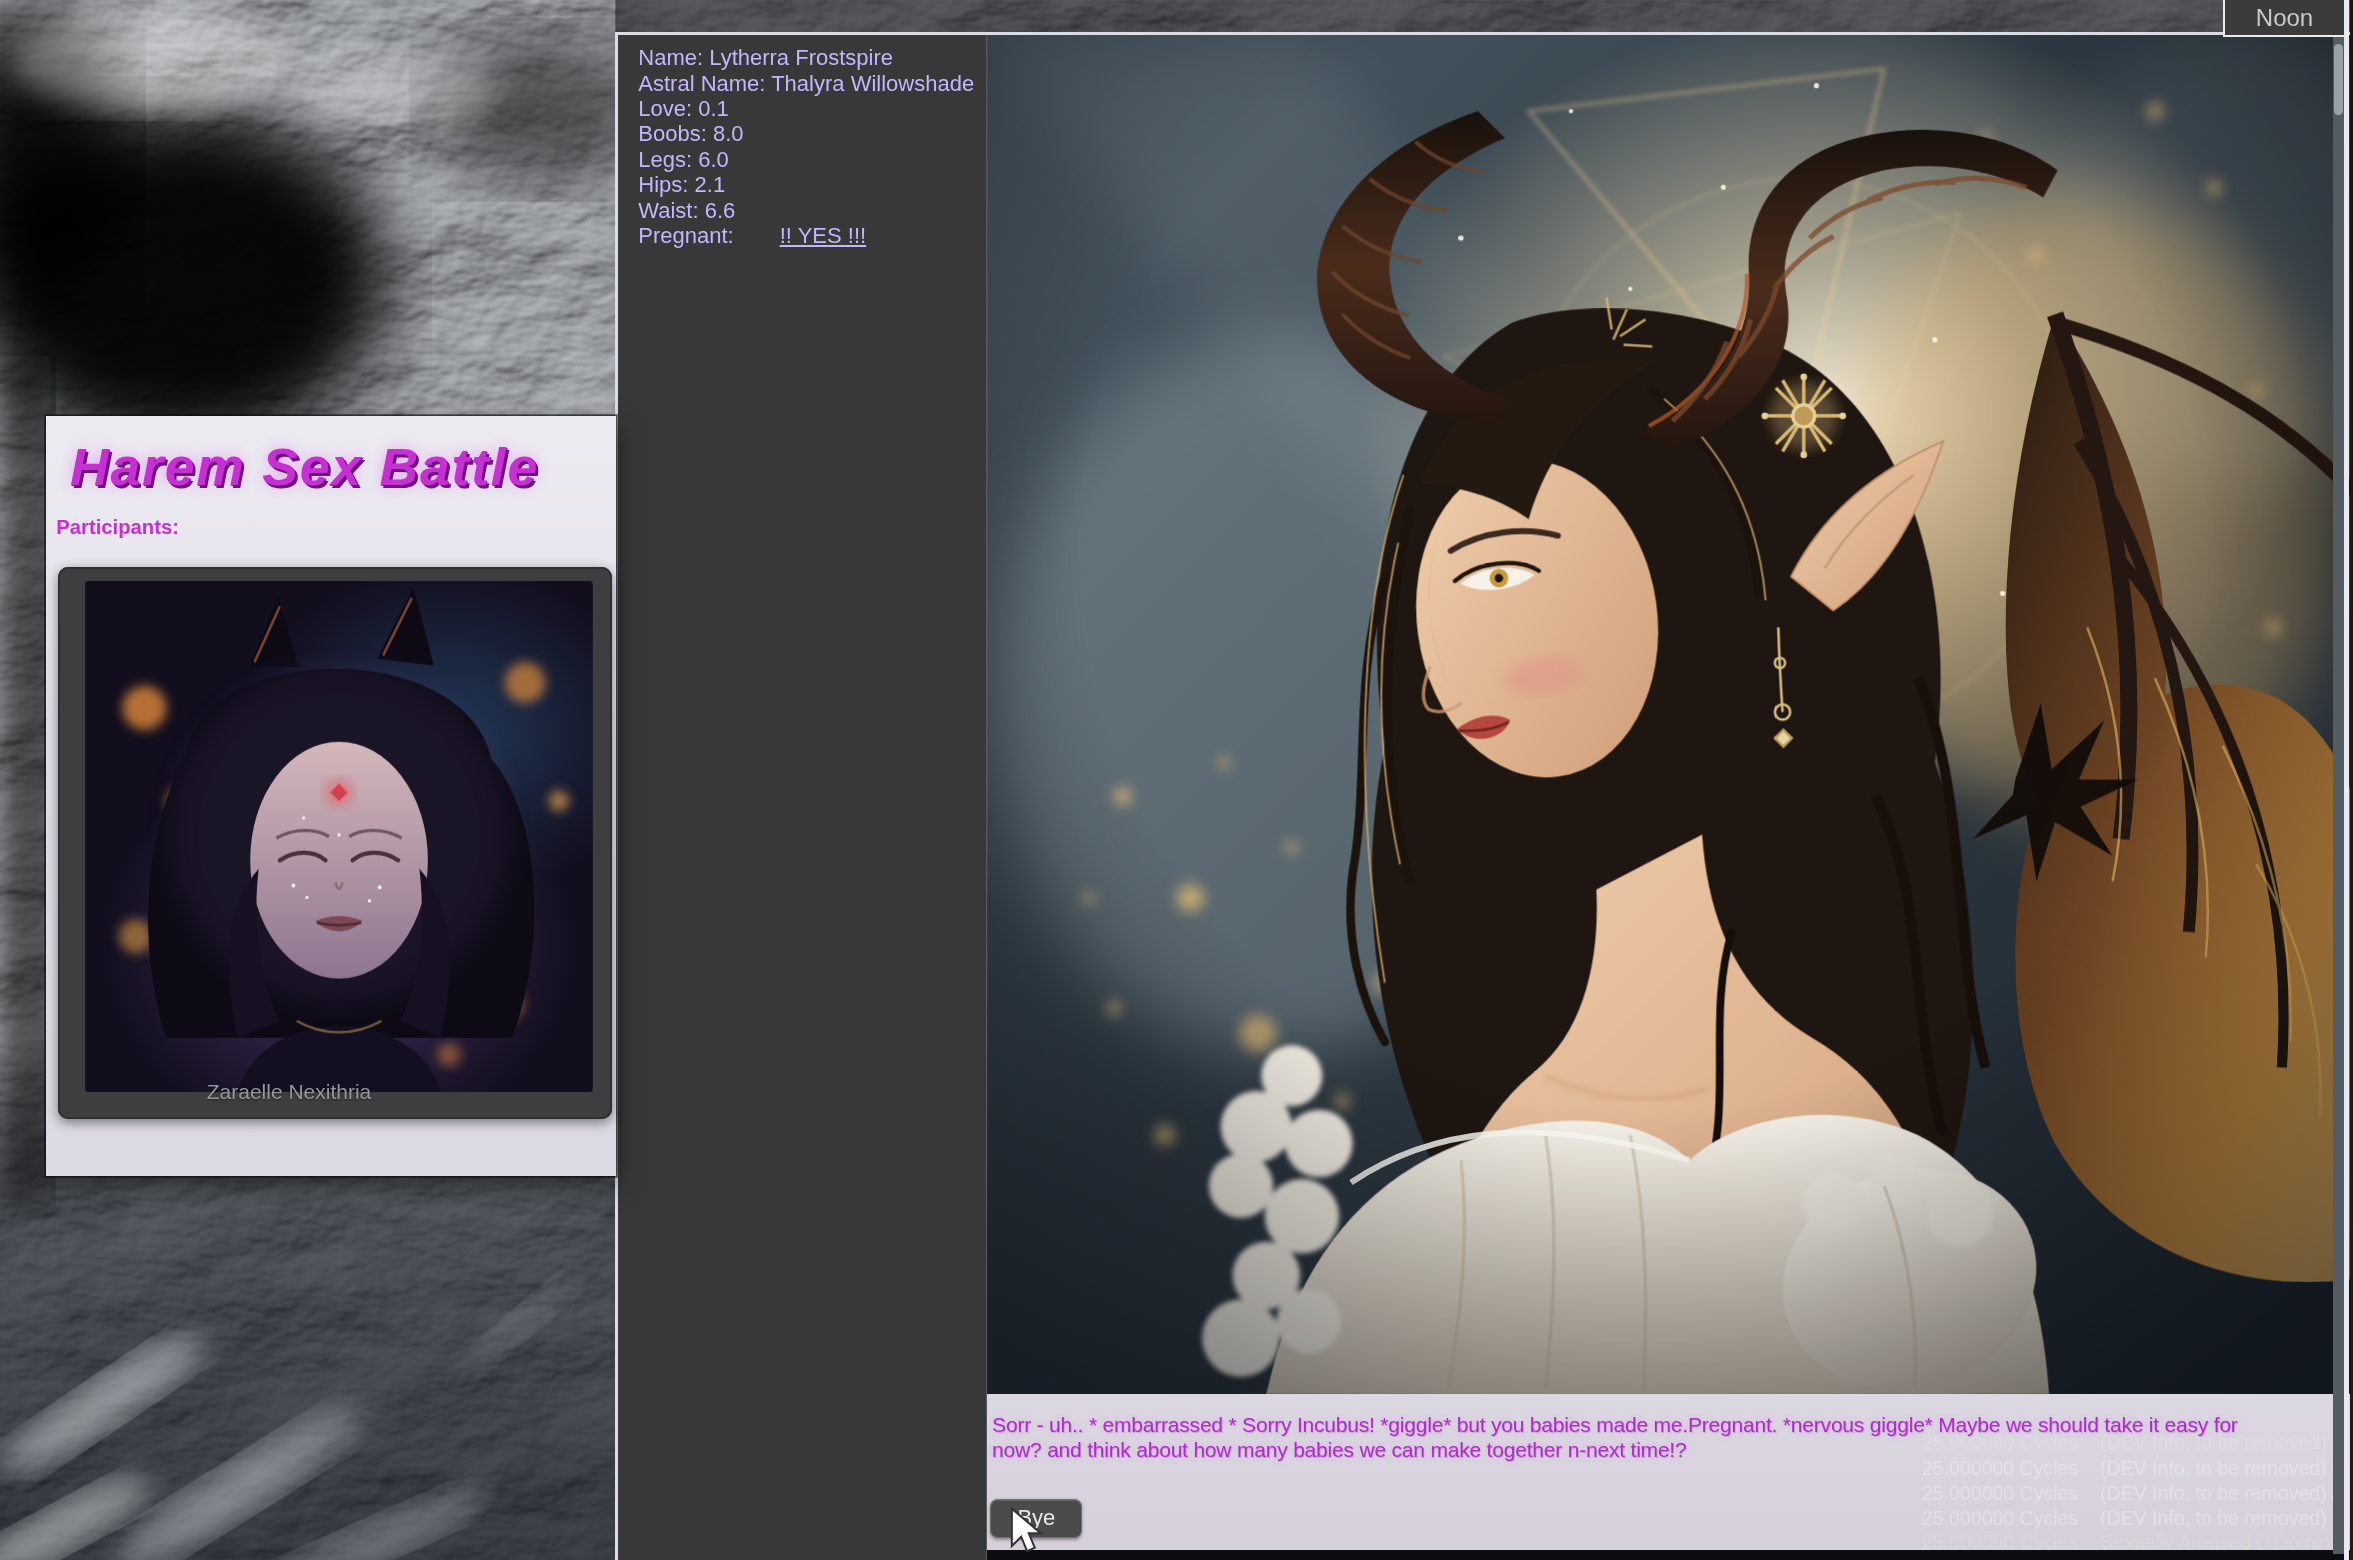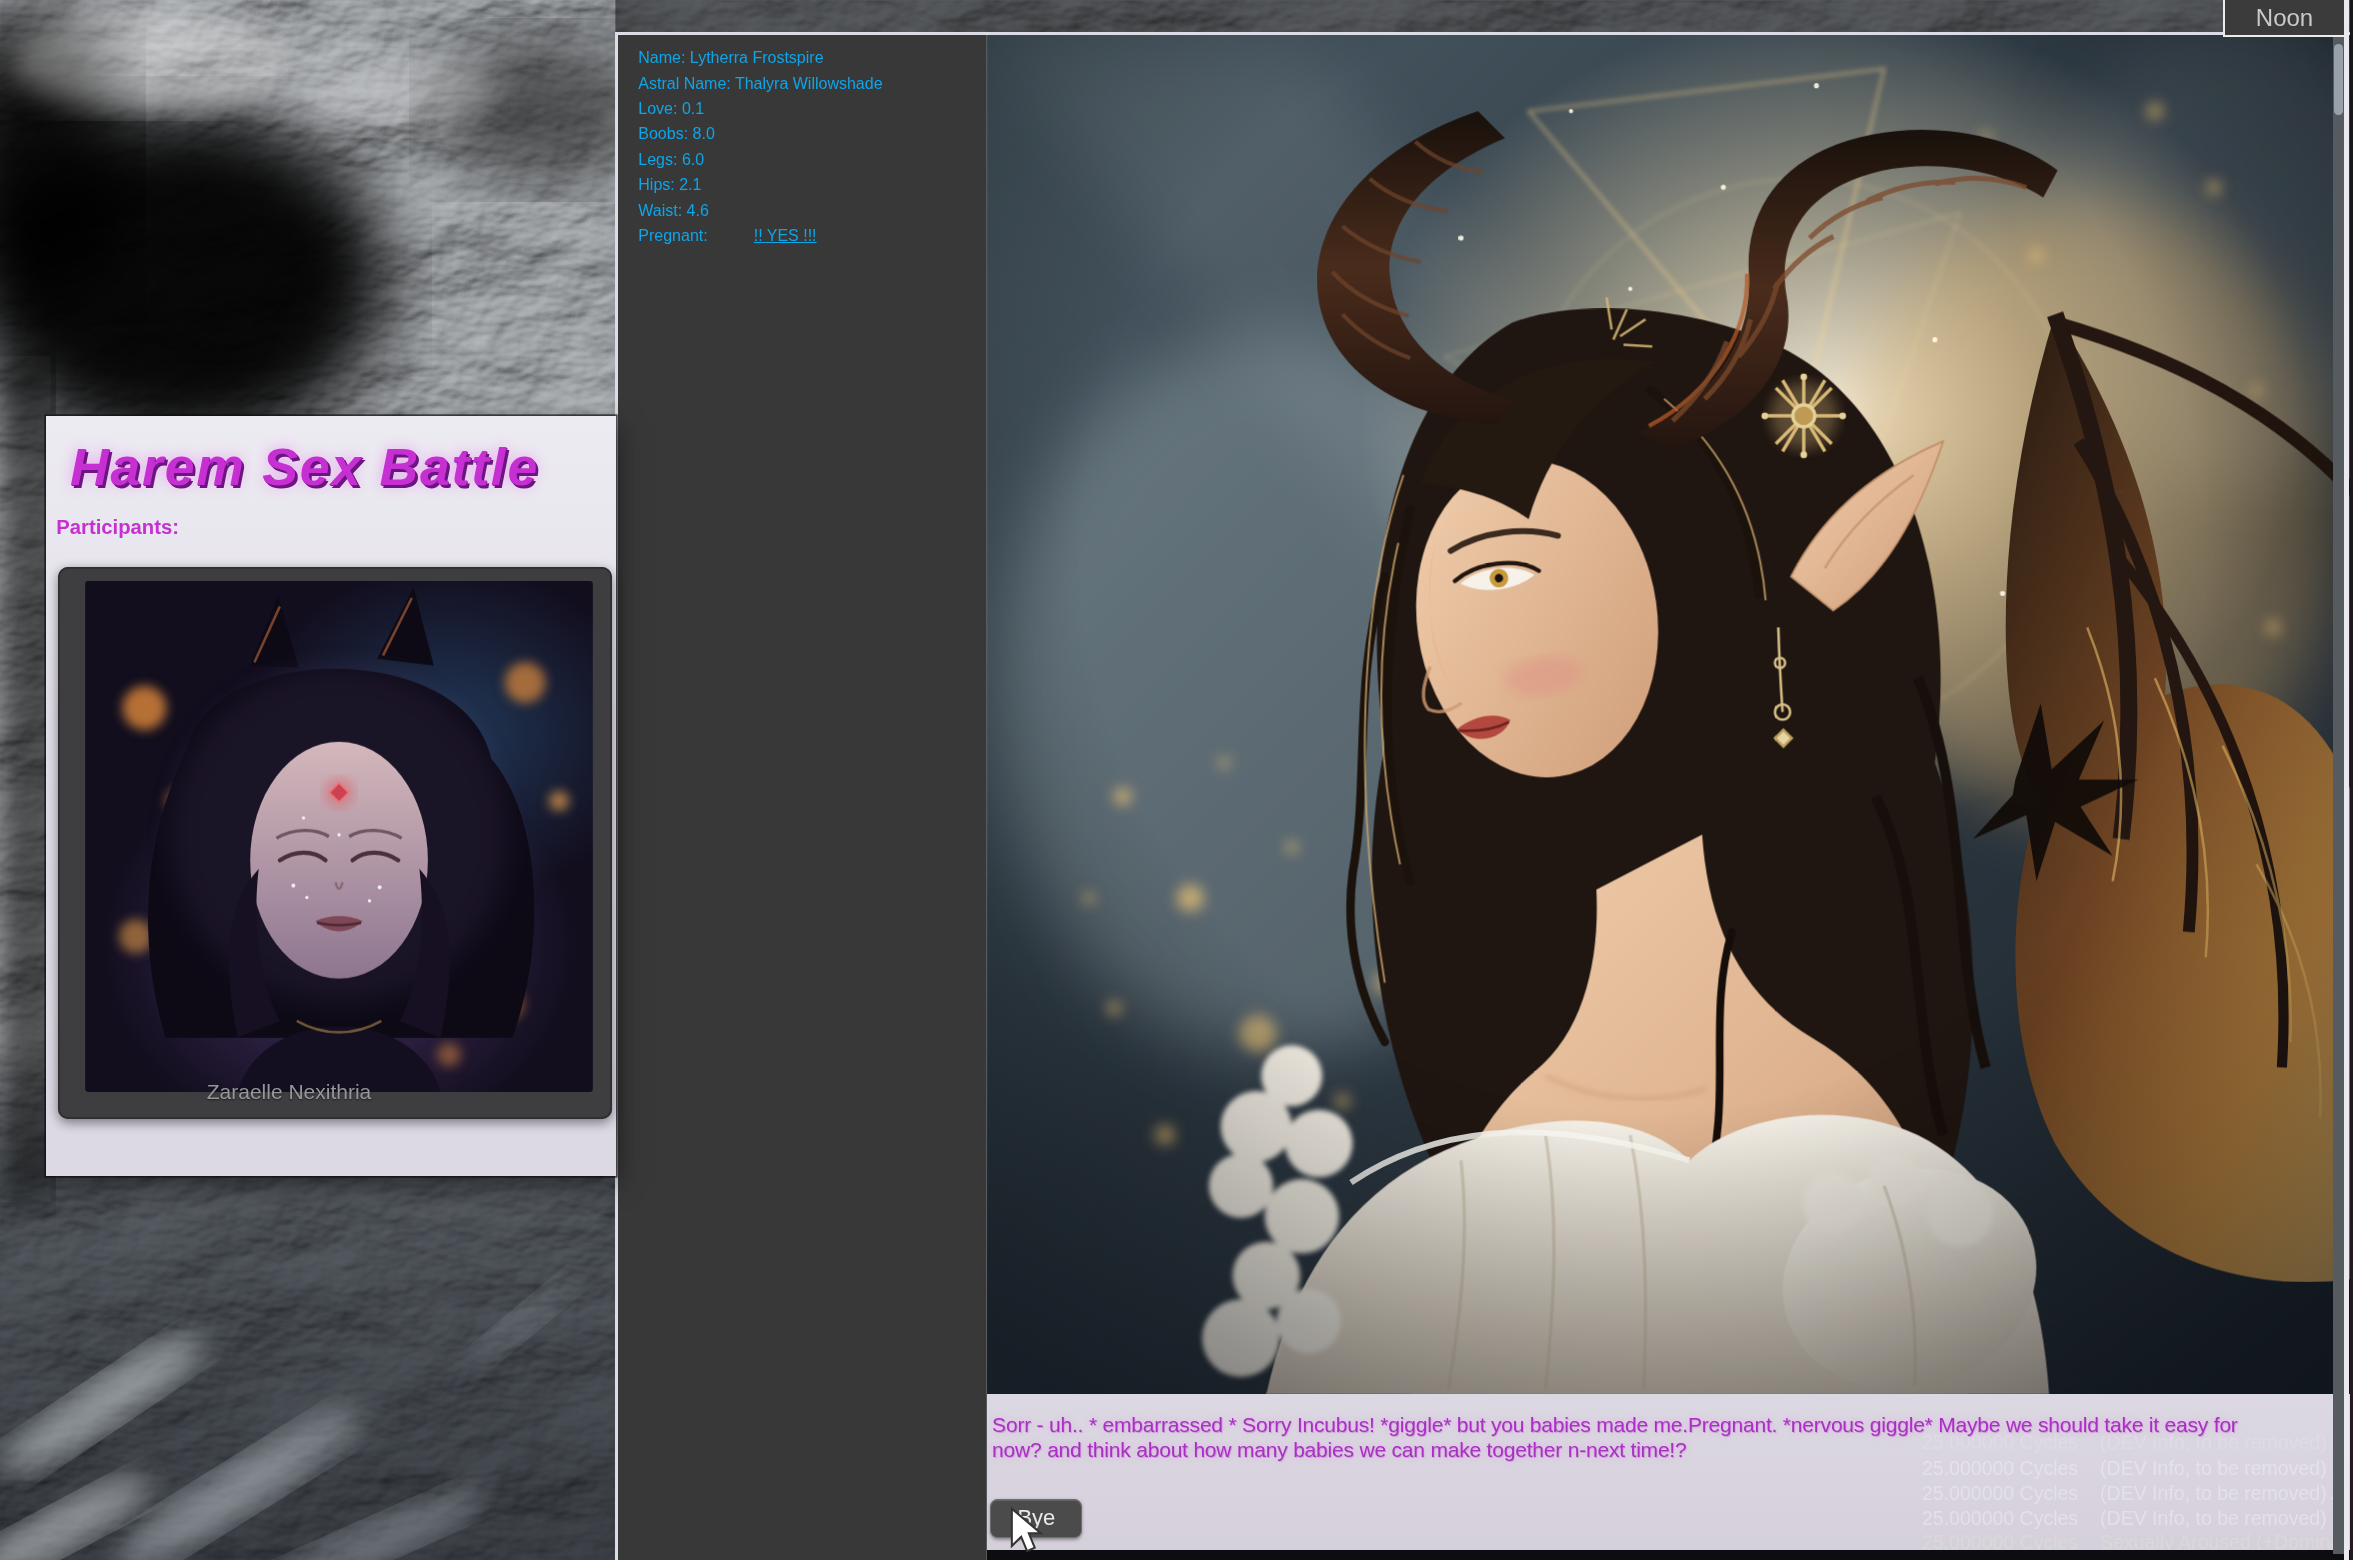--- a/index.html
+++ b/index.html
@@ -22,21 +22,21 @@
     border-radius:10.2px;box-shadow:inset 0 0 0 1.7px #2e2e31,0 3.4px 12px rgba(0,0,0,.45);}
   #participant-portrait{left:27px;top:13.5px;width:508px;height:511px;border-radius:3.4px;overflow:hidden;}
   #participant-name{left:0;top:513px;width:462px;text-align:center;font-size:21px;color:#95979b;
     text-shadow:0 0.8px 1.7px rgba(10,10,10,.6);}
 
   
   #main-window{left:615px;top:32px;width:1738px;height:1529px;z-index:2;box-sizing:border-box;
     border-top:3.4px solid #dcdce6;border-left:3.4px solid #dcdce6;display:flex;}
   #stats-panel{width:369px;height:100%;background:#383838;box-sizing:border-box;
     border-right:1.7px solid #565b60;padding:10.2px 0 0 20.3px;flex:none;}
-  .stat-row{font-size:16px;line-height:25.4px;color:#0ea5e9;white-space:nowrap;}
+  .stat-row{font-size:22px;line-height:25.4px;color:#c4b5fd;white-space:nowrap;}
   .stat-row .val-gap{margin-left:46px;text-decoration:underline;}
   #right-col{width:1364px;height:100%;position:relative;flex:none;}
   #scene-art{position:absolute;left:0;top:0;width:1366px;height:1359px;}
 
   
   #dialogue-area{position:absolute;left:0;top:1359px;width:1366px;height:166px;overflow:hidden;
     background:linear-gradient(180deg,#dcd8e2 0%,#d8d3de 55%,#d5cfda 100%);}
   .dlg-line{position:absolute;left:5.1px;white-space:nowrap;font-size:21px;letter-spacing:-0.2px;
     color:#aa30c4;text-shadow:0 0 6.8px rgba(238,134,246,.55),0.8px 0.8px 0 rgba(120,30,140,.25);}
   #dlg-line1{top:18.6px;} #dlg-line2{top:44px;}
@@ -106,21 +106,21 @@
 
 <div class="abs" id="main-window">
 
   <div id="stats-panel">
     <div class="stat-row">Name: Lytherra Frostspire</div>
     <div class="stat-row">Astral Name: Thalyra Willowshade</div>
     <div class="stat-row">Love: 0.1</div>
     <div class="stat-row">Boobs: 8.0</div>
     <div class="stat-row">Legs: 6.0</div>
     <div class="stat-row">Hips: 2.1</div>
-    <div class="stat-row">Waist: 4.6</div>
+    <div class="stat-row">Waist: 6.6</div>
     <div class="stat-row">
       <span>Pregnant:</span><span class="val-gap">!! YES !!!</span>
     </div>
   </div>
 
   <div id="right-col">
 
     <div id="scene-art">
       <svg width="1366" height="1359" viewBox="0 0 1614 1606">
         <defs>

